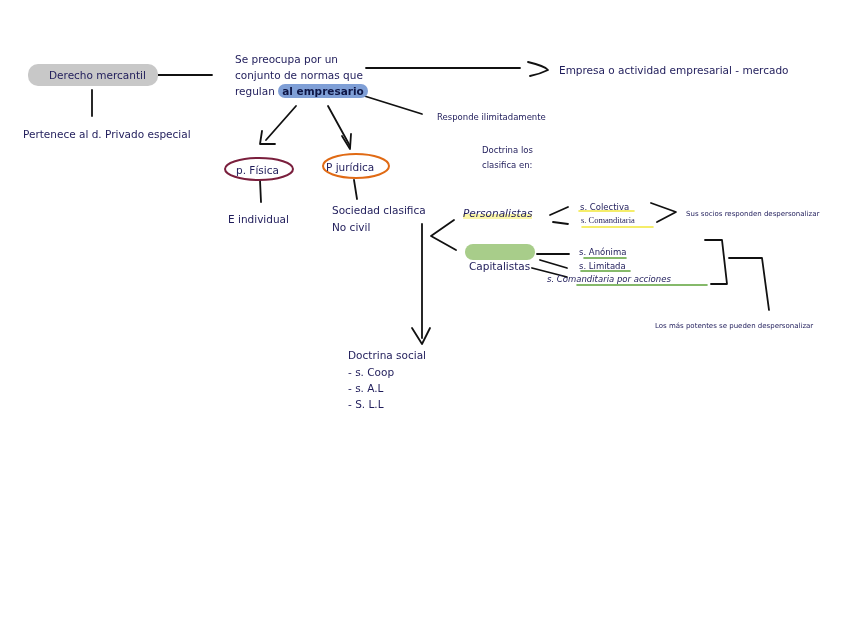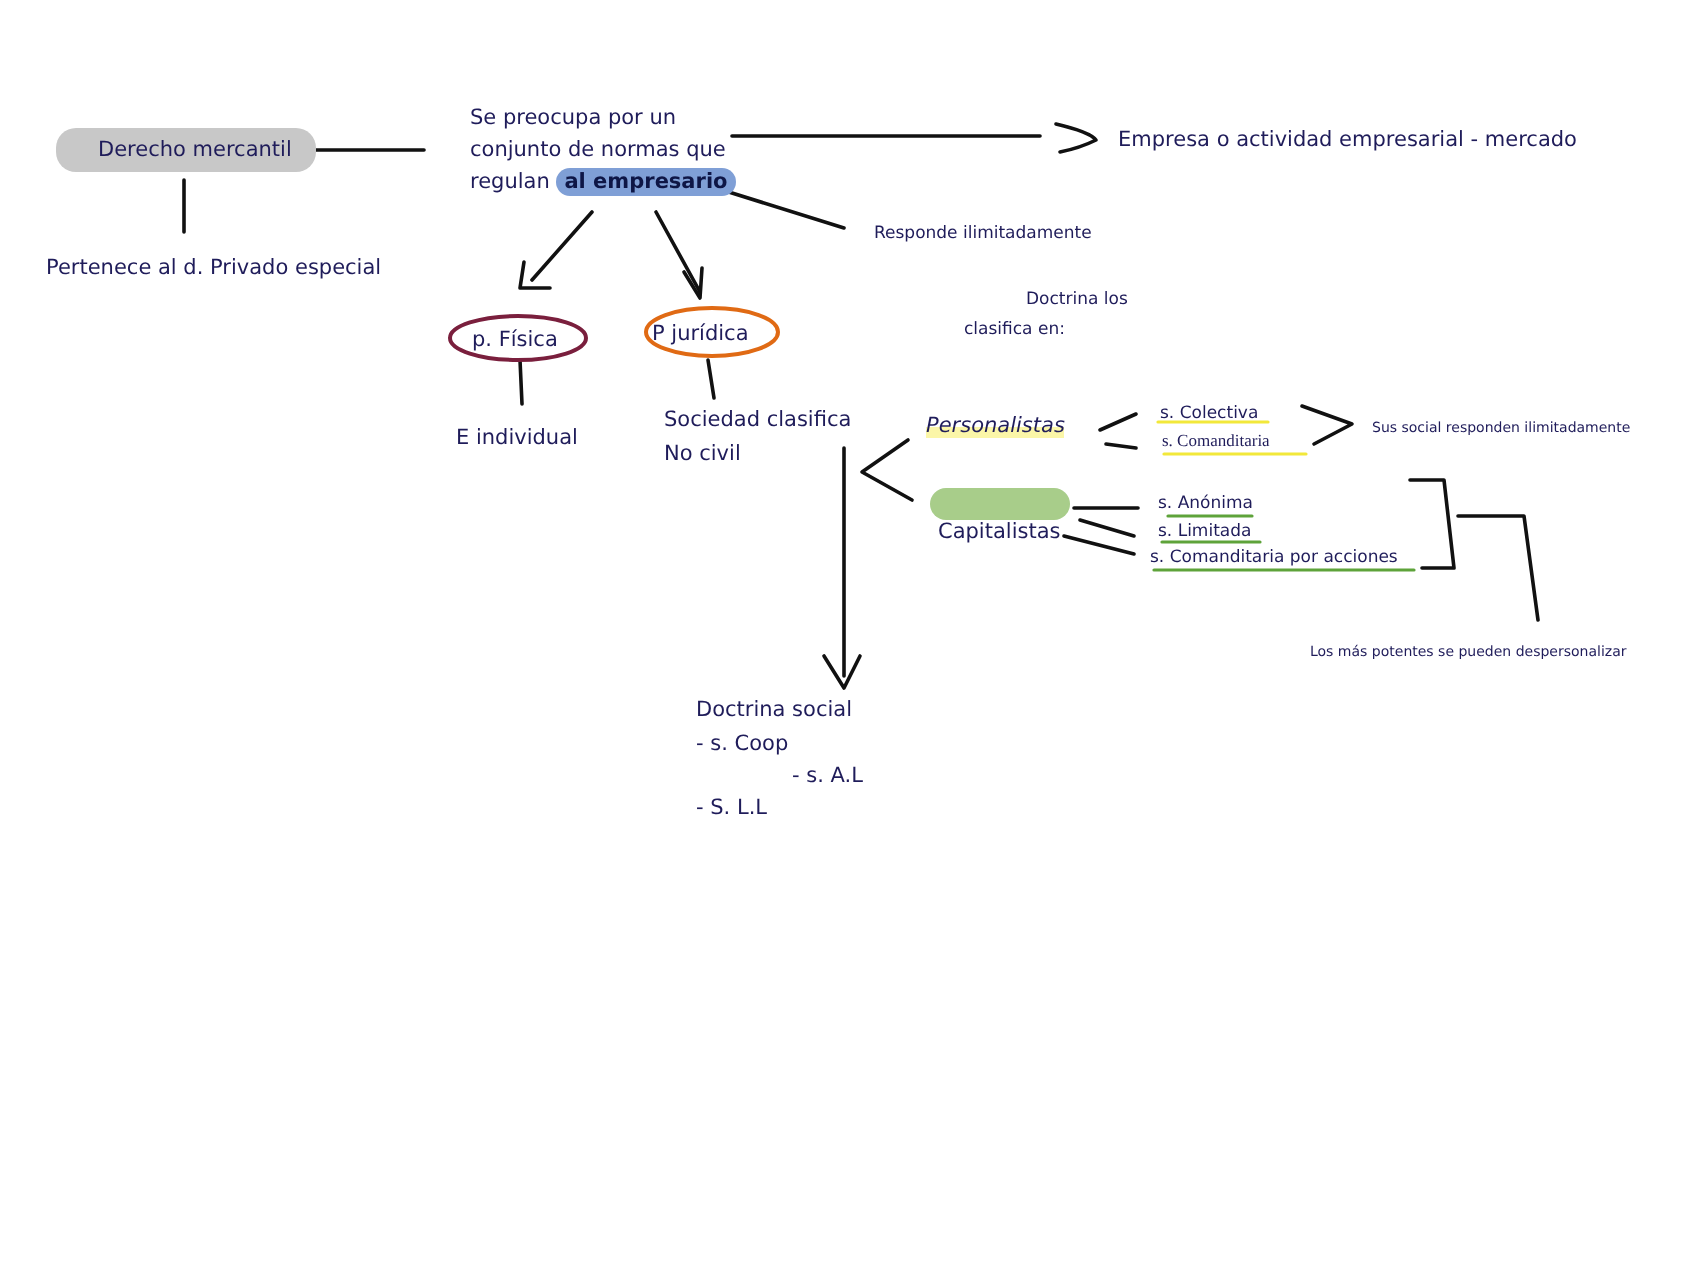--- a/index.html
+++ b/index.html
@@ -75,38 +75,38 @@
 
   <div class="t f11" style="left:235px;top:51px;">Se preocupa por un</div>
   <div class="t f11" style="left:235px;top:83px;">
     <span>regulan</span>
     <span class="pill-blue">al empresario</span>
   </div>
   <div class="t f11" style="left:235px;top:67px;">conjunto de normas que</div>
 
   <div class="t f11" style="left:559px;top:62px;">Empresa o actividad empresarial - mercado</div>
   <div class="t f9" style="left:437px;top:111px;">Responde ilimitadamente</div>
-  <div class="t f9" style="left:482px;top:144px;margin-left:31px;">Doctrina los</div>
+  <div class="t f9" style="left:482px;top:144px;">Doctrina los</div>
   <div class="t f9" style="left:482px;top:159px;">clasifica en:</div>
 
   <div class="t f11" style="left:236px;top:162px;">p. Física</div>
   <div class="t f11" style="left:228px;top:211px;">E individual</div>
   <div class="t f11" style="left:326px;top:159px;">P jurídica</div>
   <div class="t f11" style="left:332px;top:202px;">Sociedad clasifica</div>
   <div class="t f11" style="left:332px;top:219px;">No civil</div>
 
   <div class="t f11" style="left:463px;top:205px;font-style:italic;"><span class="hl-yellow">Personalistas</span></div>
   <div class="t f9" style="left:580px;top:201px;">s. Colectiva</div>
   <div class="t f9" style="left:581px;top:214px;font-family:Liberation Serif, serif;">s. Comanditaria</div>
-  <div class="t f7" style="left:686px;top:209px;">Sus social responden ilimitadamente</div>
+  <div class="t f7" style="left:686px;top:209px;">Sus socios responden despersonalizar</div>
 
   <div class="pill-green" style="left:465px;top:244px;width:70px;height:16px;"></div>
   <div class="t f11" style="left:469px;top:244px;margin-top:14px;">Capitalistas</div>
   <div class="t f9" style="left:579px;top:246px;">s. Anónima</div>
   <div class="t f9" style="left:579px;top:260px;">s. Limitada</div>
-  <div class="t f9" style="left:575px;top:273px;">s. Comanditaria por acciones</div>
+  <div class="t f9" style="left:547px;top:273px;font-style:italic;">s. Comanditaria por acciones</div>
   <div class="t f7" style="left:655px;top:321px;">Los más potentes se pueden despersonalizar</div>
 
   <div class="t f11" style="left:348px;top:347px;">Doctrina social</div>
   <div class="t f11" style="left:348px;top:364px;">- s. Coop</div>
-  <div class="t f11" style="left:348px;top:380px;margin-left:48px;">- s. A.L</div>
+  <div class="t f11" style="left:348px;top:380px;">- s. A.L</div>
   <div class="t f11" style="left:348px;top:396px;">- S. L.L</div>
 </div>
 
 </body></html>

